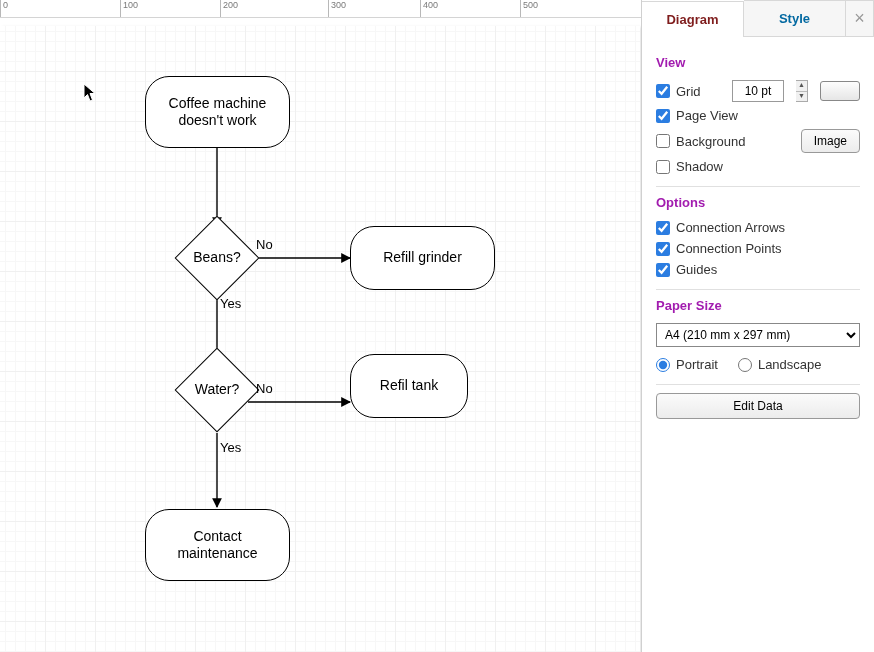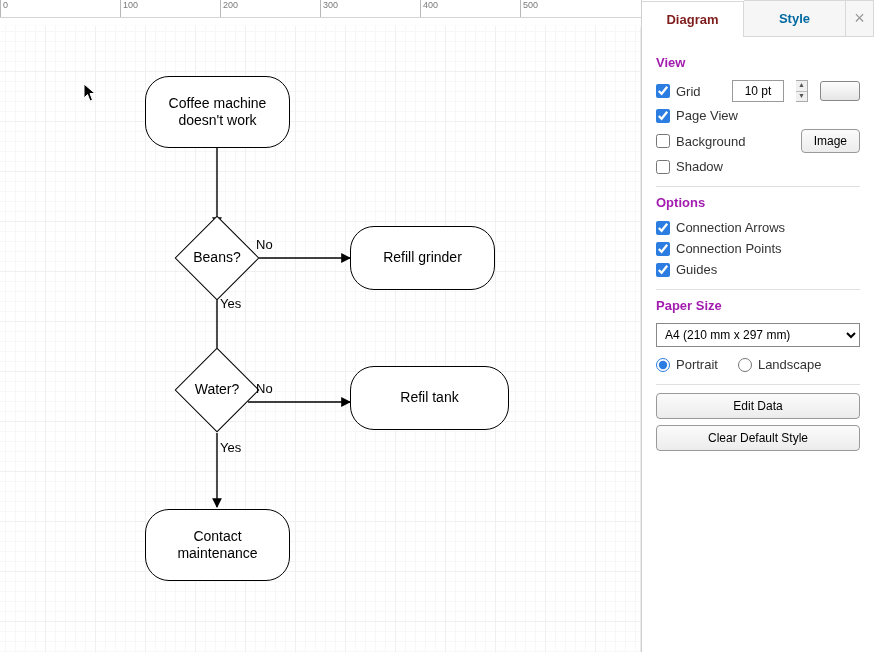--- a/index.html
+++ b/index.html
@@ -224,21 +224,21 @@
 </head>
 <body>
 
 <div class="app">
 
   <div class="canvas-wrap">
     <div class="ruler-h">
       <span class="mark" style="left:0">0</span>
       <span class="mark" style="left:120px">100</span>
       <span class="mark" style="left:220px">200</span>
-      <span class="mark" style="left:320px">300</span>
+      <span class="mark" style="left:328px">300</span>
       <span class="mark" style="left:420px">400</span>
       <span class="mark" style="left:520px">500</span>
     </div>
 
     <div class="canvas">
       <div class="page">
 
         <svg class="arrows">
           <defs>
             <marker id="ah" viewBox="0 0 10 10" refX="9" refY="5" markerWidth="7" markerHeight="7" orient="auto-start-reverse">
@@ -275,21 +275,21 @@
           <span>Refill grinder</span>
         </div>
 
         <div class="node diamond" style="left:187px; top:334px;">
           <div class="shape"></div>
           <span class="lbl">Water?</span>
         </div>
         <span class="txt" style="left:256px; top:355px;">No</span>
         <span class="txt" style="left:220px; top:414px;">Yes</span>
 
-        <div class="node rrect" style="left:350px; top:340px; width:159px; height:64px;">
+        <div class="node rrect" style="left:350px; top:328px; width:118px; height:64px;">
           <span>Refil tank</span>
         </div>
 
         <div class="node rrect" style="left:145px; top:483px; width:145px; height:72px;">
           <span>Contact maintenance</span>
         </div>
 
         <svg class="cursor" style="left:83px; top:57px;" viewBox="0 0 14 20">
           <path d="M1 1 L1 15 L4.5 11.5 L7 18 L9.5 17 L7 10.5 L12 10.5 Z" fill="#000" stroke="#fff" stroke-width="1"></path>
         </svg>
@@ -384,16 +384,15 @@
         </label>
         <label style="margin-left:8px;">
           <input type="radio" name="orient" style="">
           <span>Landscape</span>
         </label>
       </div>
 
       <hr class="sep">
 
       <button class="btn btn-wide">Edit Data</button>
-      <button class="btn btn-wide">Clear Default Style</button>
     </div>
   </aside>
 </div>
 
 </body></html>

